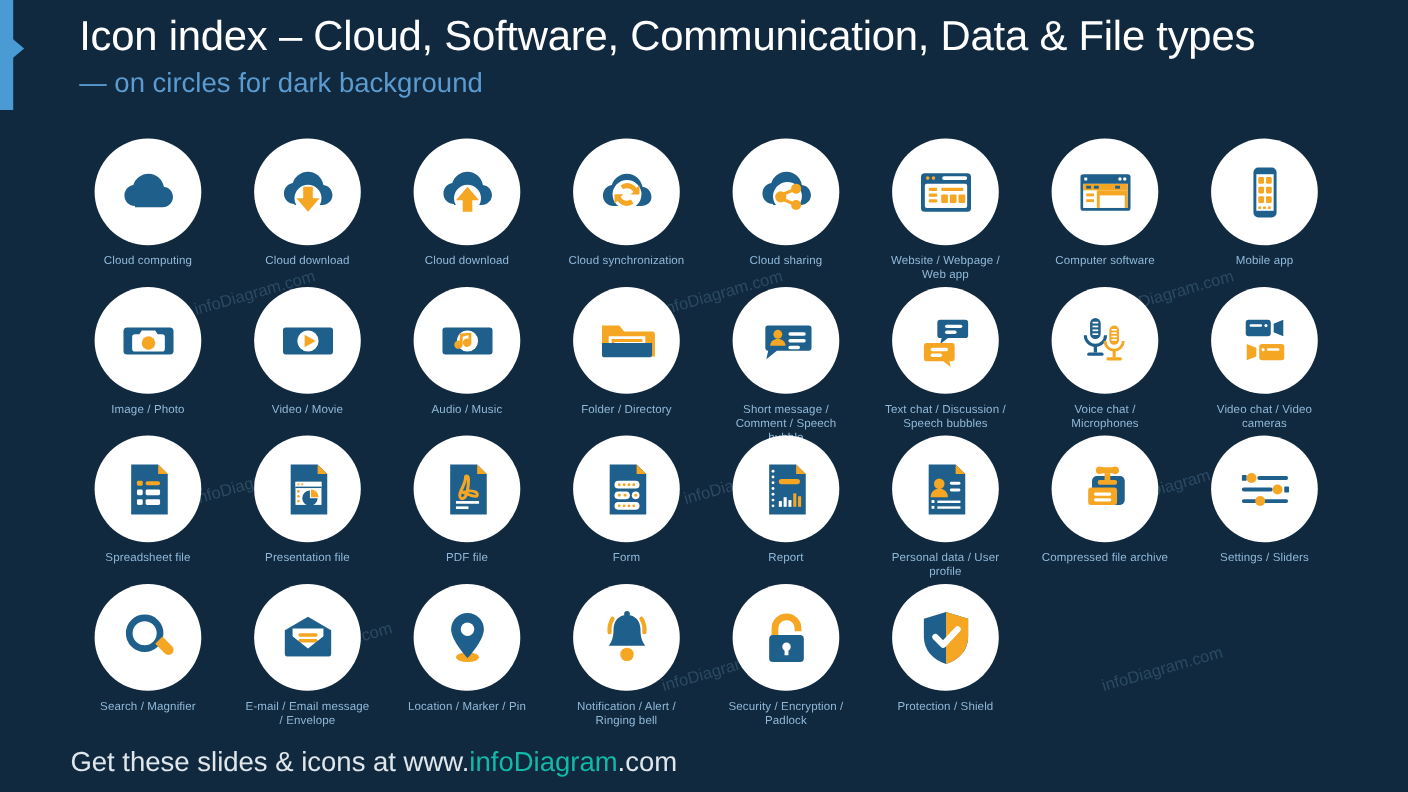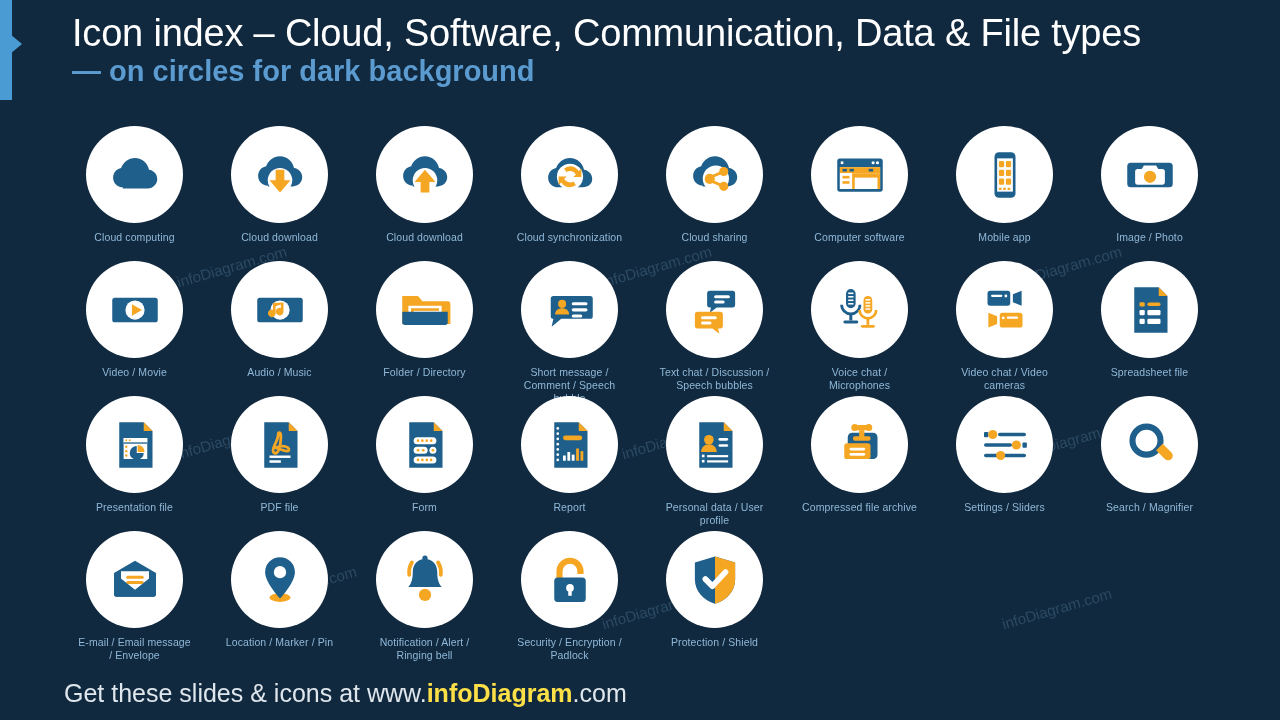--- a/index.html
+++ b/index.html
@@ -21,21 +21,21 @@
     border-bottom:10px solid transparent;
     border-left:12px solid #4a9ad4;
   }
   
   .header{position:absolute;left:72px;top:12px;right:20px;}
   .title{
     color:#ffffff;font-size:38px;font-weight:400;line-height:1.12;
     letter-spacing:-0.2px;white-space:nowrap;
   }
   .subtitle{
-    color:#5b9bd0;font-size:29px;font-weight:700;
+    color:#5b9bd0;font-size:25px;font-weight:400;margin-top:7px;
     white-space:nowrap;
   }
   
   .grid{
     position:absolute;left:62px;top:126px;width:1160px;
     display:grid;
     grid-template-columns:repeat(8,1fr);
     grid-template-rows:repeat(4,135px);
   }
   .cell{
@@ -60,21 +60,21 @@
     transform:rotate(-16deg);
     pointer-events:none;user-select:none;
     white-space:nowrap;
     font-family:"Liberation Sans", sans-serif;
   }
   
   .footer{
     position:absolute;left:64px;bottom:12px;
     color:#dfe6ec;font-size:25px;font-weight:300;white-space:nowrap;
   }
-  .footer b{font-weight:700;color:#fde047;}
+  .footer b{font-weight:400;color:#14b8a6;}
 </style>
 </head>
 <body>
 
 <div class="left-bar"></div>
 <div class="left-notch"></div>
 
 <div class="header">
   <div class="title">Icon index – Cloud, Software, Communication, Data &amp; File types</div>
   <div class="subtitle">— on circles for dark background</div>
@@ -141,20 +141,39 @@
     <circle cx="42" cy="45" r="5.2" fill="#f5a623"></circle>
     <circle cx="26" cy="36.5" r="5.8" fill="#f5a623"></circle>
     <path stroke="#f5a623" stroke-width="3.4" d="M28 34l12-5M28 39l12 5"></path>
         </svg>
       </div>
       <div class="cap">Cloud sharing</div>
     </div>
     <div class="cell">
       <div class="disc">
         <svg width="56" height="56" viewBox="0 0 64 64" xmlns="http://www.w3.org/2000/svg">
+          <rect x="6" y="12" width="52" height="40" rx="4" fill="#1f5f8b"></rect>
+    <rect x="10" y="23" width="44" height="25" rx="2" fill="#ffffff"></rect>
+    <circle cx="13" cy="17" r="1.9" fill="#f5a623"></circle>
+          <circle cx="19" cy="17" r="1.9" fill="#f5a623"></circle>
+    <rect x="28" y="15" width="26" height="4" rx="2" fill="#ffffff"></rect>
+    <rect x="14" y="27" width="9" height="3.4" rx="1.3" fill="#f5a623"></rect>
+    <rect x="27" y="27" width="23" height="3.4" rx="1.3" fill="#f5a623"></rect>
+    <rect x="14" y="33" width="9" height="3.4" rx="1.3" fill="#f5a623"></rect>
+    <rect x="14" y="39" width="9" height="3.4" rx="1.3" fill="#f5a623"></rect>
+    <rect x="27" y="34" width="7" height="9" rx="1.3" fill="#f5a623"></rect>
+    <rect x="36" y="34" width="7" height="9" rx="1.3" fill="#f5a623"></rect>
+    <rect x="45" y="34" width="7" height="9" rx="1.3" fill="#f5a623"></rect>
+        </svg>
+      </div>
+      <div class="cap">Website / Webpage / Web app</div>
+    </div>
+    <div class="cell">
+      <div class="disc">
+        <svg width="56" height="56" viewBox="0 0 64 64" xmlns="http://www.w3.org/2000/svg">
           <rect x="6" y="13" width="52" height="38" rx="3" fill="#1f5f8b"></rect>
     <rect x="9" y="23" width="46" height="25" fill="#ffffff"></rect>
     <circle cx="47" cy="18" r="1.8" fill="#ffffff"></circle>
           <circle cx="52" cy="18" r="1.8" fill="#ffffff"></circle>
     <rect x="10" y="16.5" width="3" height="3" fill="#ffffff"></rect>
     <rect x="9" y="23" width="46" height="7" fill="#f5a623"></rect>
     <rect x="12" y="25" width="5" height="3" fill="#1f5f8b"></rect>
     <rect x="20" y="25" width="5" height="3" fill="#1f5f8b"></rect>
     <rect x="42" y="25" width="5" height="3" fill="#1f5f8b"></rect>
     <rect x="9" y="30" width="14" height="18" fill="#ffffff"></rect>

